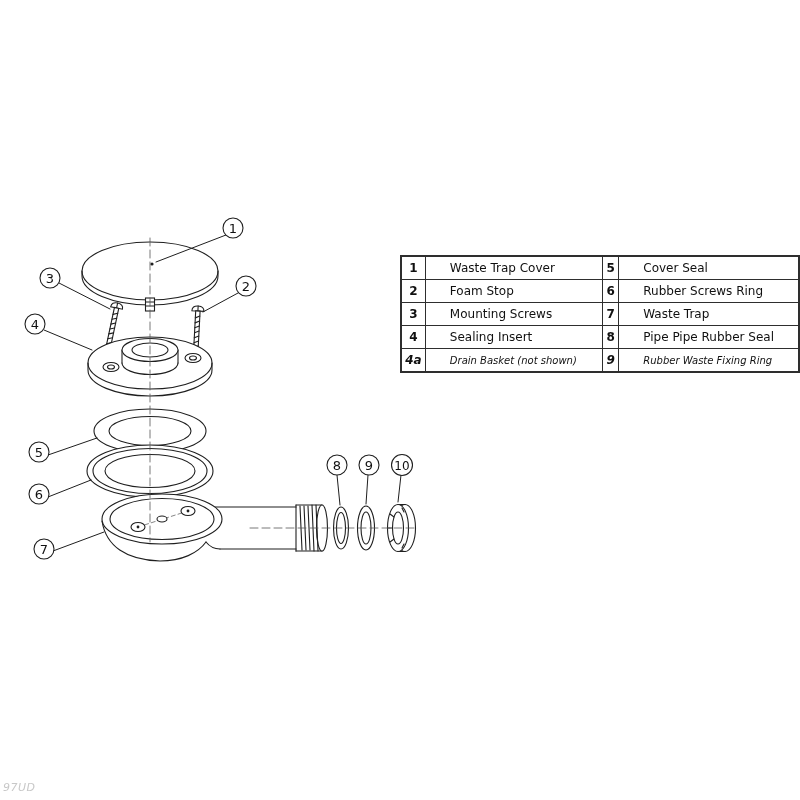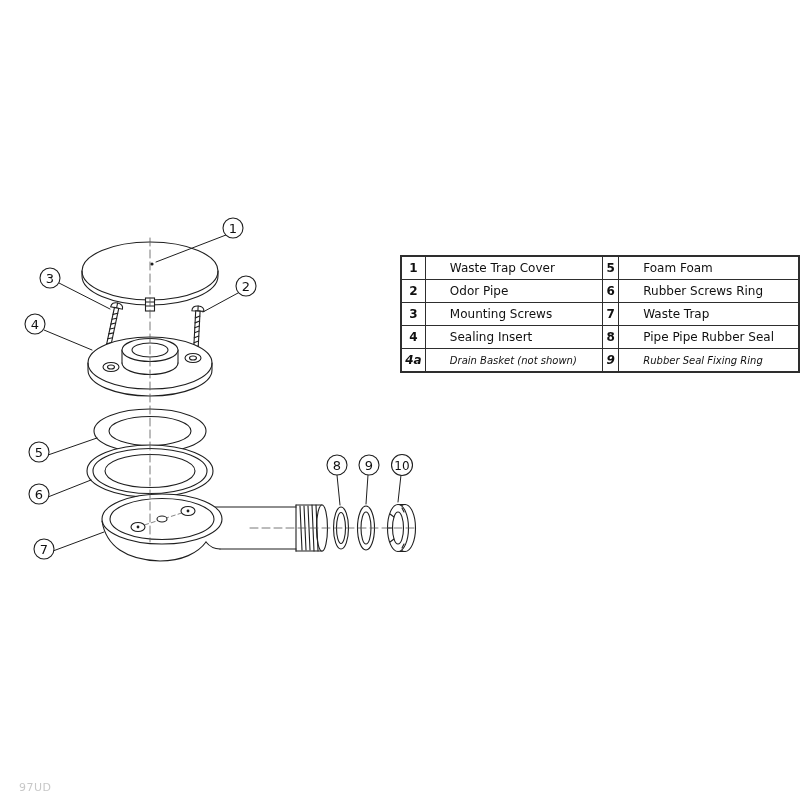--- a/index.html
+++ b/index.html
@@ -19,22 +19,22 @@
   }
   .parts-table td.num{width:24px;text-align:center;font-weight:bold;padding:0 3px;}
   .parts-table td.name.l{width:152px;}
   .parts-table td.name.r{width:116px;}
   .parts-table tr.italic td{font-style:italic;}
   .parts-table tr.italic td.name{font-size:10px;}
   .parts-table tr.italic td.num{font-size:12px;}
   
   .diagram-svg{position:absolute;left:0;top:0;}
   .watermark{
-    position:absolute;left:19px;top:781px;font-size:11px;color:#c8c8c8;
-    letter-spacing:.5px;user-select:none;
+    position:absolute;left:3px;top:781px;font-size:11px;color:#c8c8c8;
+    letter-spacing:.5px;user-select:none;font-style:italic;
   }
   text.callout-num{font-family:"DejaVu Sans","Liberation Sans",sans-serif;font-size:13px;fill:#111;stroke:none;}
 </style>
 </head>
 <body>
 
 <div class="canvas">
 
   <svg class="diagram-svg" width="800" height="800" viewBox="0 0 800 800" xmlns="http://www.w3.org/2000/svg">
 
@@ -208,44 +208,44 @@
       </g>
     </g>
   </svg>
 
   <table class="parts-table">
     <tbody>
         <tr>
           <td class="num">1</td>
           <td class="name l">Waste Trap Cover</td>
           <td class="num">5</td>
-          <td class="name r">Foam Foam</td>
+          <td class="name r">Cover Seal</td>
         </tr>
         <tr>
           <td class="num">2</td>
-          <td class="name l">Odor Pipe</td>
+          <td class="name l">Foam Stop</td>
           <td class="num">6</td>
           <td class="name r">Rubber Screws Ring</td>
         </tr>
         <tr>
           <td class="num">3</td>
           <td class="name l">Mounting Screws</td>
           <td class="num">7</td>
           <td class="name r">Waste Trap</td>
         </tr>
         <tr>
           <td class="num">4</td>
           <td class="name l">Sealing Insert</td>
           <td class="num">8</td>
           <td class="name r">Pipe Pipe Rubber Seal</td>
         </tr>
         <tr class="italic">
           <td class="num">4a</td>
           <td class="name l">Drain Basket (not shown)</td>
           <td class="num">9</td>
-          <td class="name r">Rubber Seal Fixing Ring</td>
+          <td class="name r">Rubber Waste Fixing Ring</td>
         </tr>
       </tbody>
   </table>
 
   <div class="watermark">97UD</div>
 
 </div>
 
 </body></html>

